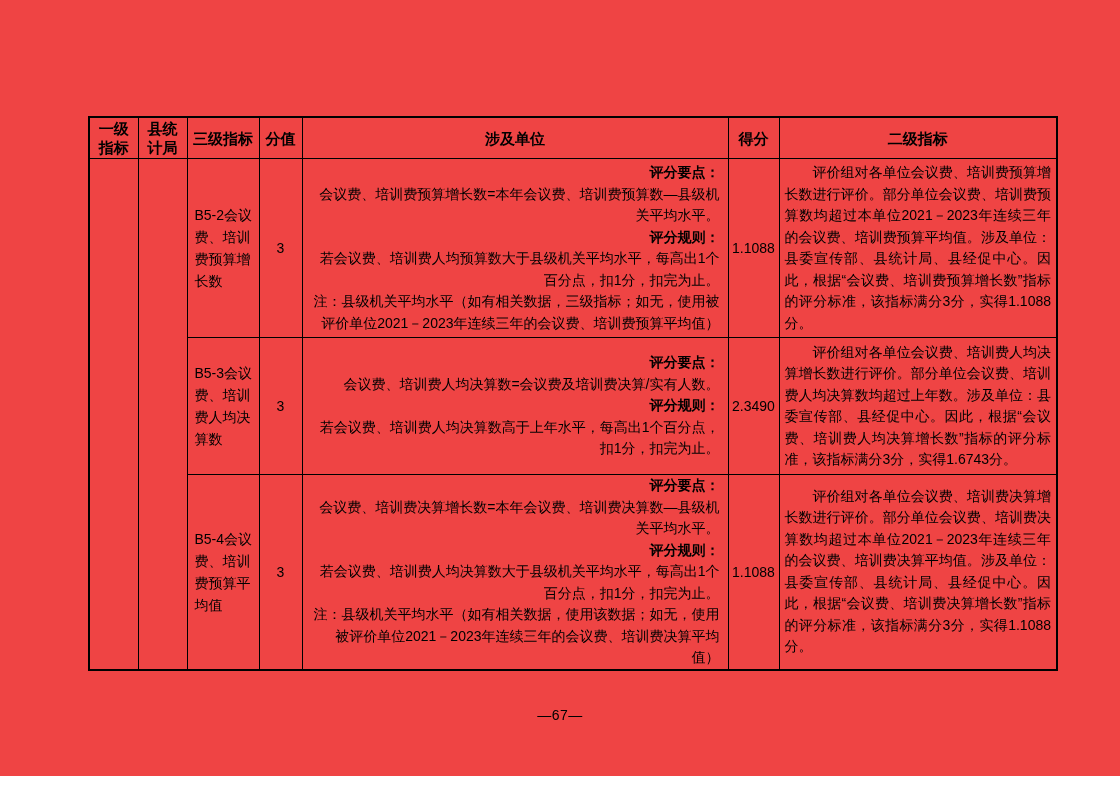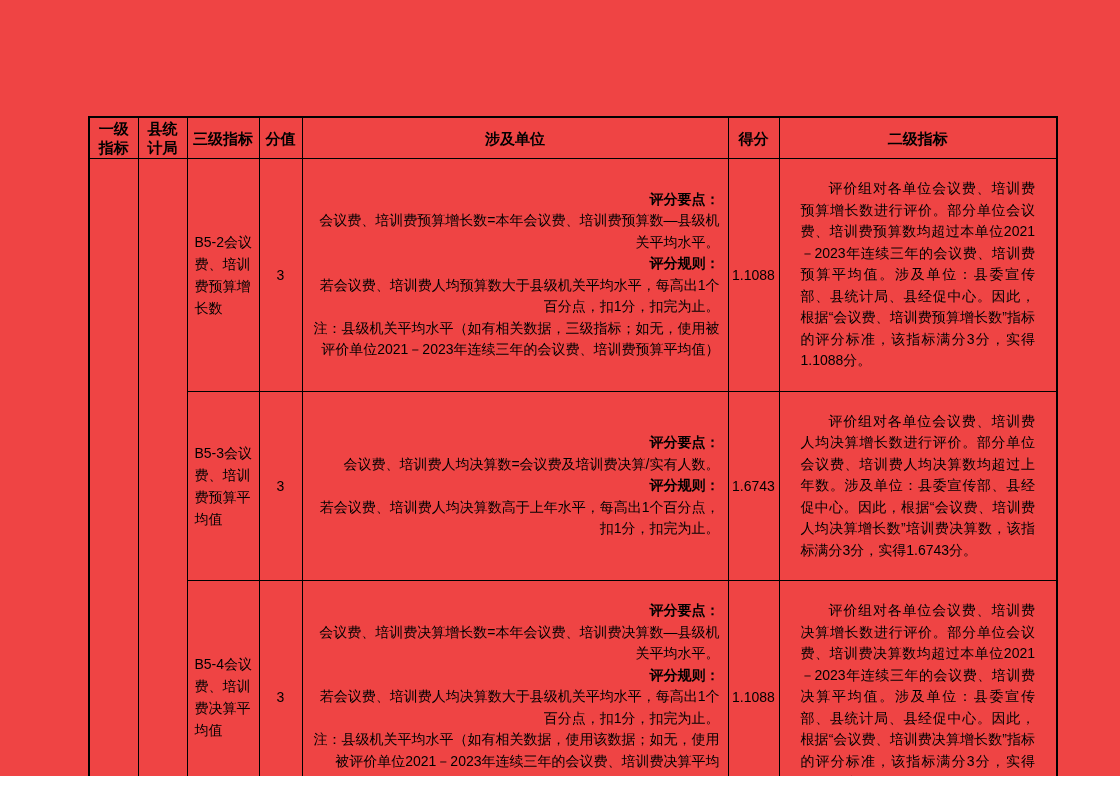--- a/index.html
+++ b/index.html
@@ -56,21 +56,21 @@
   }
   td.c-points {
     font-size: 14px;
     line-height: 21.5px;
     padding: 0 8px;
     text-align: right;
   }
   td.c-points .lbl { font-weight: bold; }
   td.c-expl {
     font-size: 14px;
-    padding: 16px;
+    padding: 0;
   }
   .expl {
     line-height: 21.5px;
     text-align: justify;
     text-indent: 2em;
     padding: 3px 5px;
   }
   .footer {
     position: absolute;
     left: 0;
@@ -119,45 +119,46 @@
           <div class="lbl">评分规则：</div>
           <div>若会议费、培训费人均预算数大于县级机关平均水平，每高出1个百分点，扣1分，扣完为止。</div>
           <div>注：县级机关平均水平（如有相关数据，三级指标；如无，使用被评价单位2021－2023年连续三年的会议费、培训费预算平均值）</div>
         </td>
         <td class="c-score">1.1088</td>
         <td class="c-expl">
           <div class="expl">评价组对各单位会议费、培训费预算增长数进行评价。部分单位会议费、培训费预算数均超过本单位2021－2023年连续三年的会议费、培训费预算平均值。涉及单位：县委宣传部、县统计局、县经促中心。因此，根据“会议费、培训费预算增长数”指标的评分标准，该指标满分3分，实得1.1088分。</div>
         </td>
       </tr>
       <tr class="row-2">
-        <td class="c-ind">B5-3会议费、培训费预算平均值</td>
+        <td class="c-ind">B5-3会议费、培训费人均决算数</td>
         <td class="c-val">3</td>
         <td class="c-points">
           <div class="lbl">评分要点：</div>
           <div>会议费、培训费人均决算数=会议费及培训费决算/实有人数。</div>
           <div class="lbl">评分规则：</div>
           <div>若会议费、培训费人均决算数高于上年水平，每高出1个百分点，扣1分，扣完为止。</div>
         </td>
-        <td class="c-score">1.6743</td>
+        <td class="c-score">2.3490</td>
         <td class="c-expl">
-          <div class="expl">评价组对各单位会议费、培训费人均决算增长数进行评价。部分单位会议费、培训费人均决算数均超过上年数。涉及单位：县委宣传部、县经促中心。因此，根据“会议费、培训费人均决算增长数”培训费决算数，该指标满分3分，实得1.6743分。</div>
+          <div class="expl">评价组对各单位会议费、培训费人均决算增长数进行评价。部分单位会议费、培训费人均决算数均超过上年数。涉及单位：县委宣传部、县经促中心。因此，根据“会议费、培训费人均决算增长数”指标的评分标准，该指标满分3分，实得1.6743分。</div>
         </td>
       </tr>
       <tr class="row-3">
-        <td class="c-ind">B5-4会议费、培训费决算平均值</td>
+        <td class="c-ind">B5-4会议费、培训费预算平均值</td>
         <td class="c-val">3</td>
         <td class="c-points">
           <div class="lbl">评分要点：</div>
           <div>会议费、培训费决算增长数=本年会议费、培训费决算数—县级机关平均水平。</div>
           <div class="lbl">评分规则：</div>
           <div>若会议费、培训费人均决算数大于县级机关平均水平，每高出1个百分点，扣1分，扣完为止。</div>
           <div>注：县级机关平均水平（如有相关数据，使用该数据；如无，使用被评价单位2021－2023年连续三年的会议费、培训费决算平均值）</div>
         </td>
         <td class="c-score">1.1088</td>
         <td class="c-expl">
           <div class="expl">评价组对各单位会议费、培训费决算增长数进行评价。部分单位会议费、培训费决算数均超过本单位2021－2023年连续三年的会议费、培训费决算平均值。涉及单位：县委宣传部、县统计局、县经促中心。因此，根据“会议费、培训费决算增长数”指标的评分标准，该指标满分3分，实得1.1088分。</div>
         </td>
       </tr>
     </tbody>
   </table>
 
+  <div class="footer">—67—</div>
 
 </div>
 
 </body></html>

